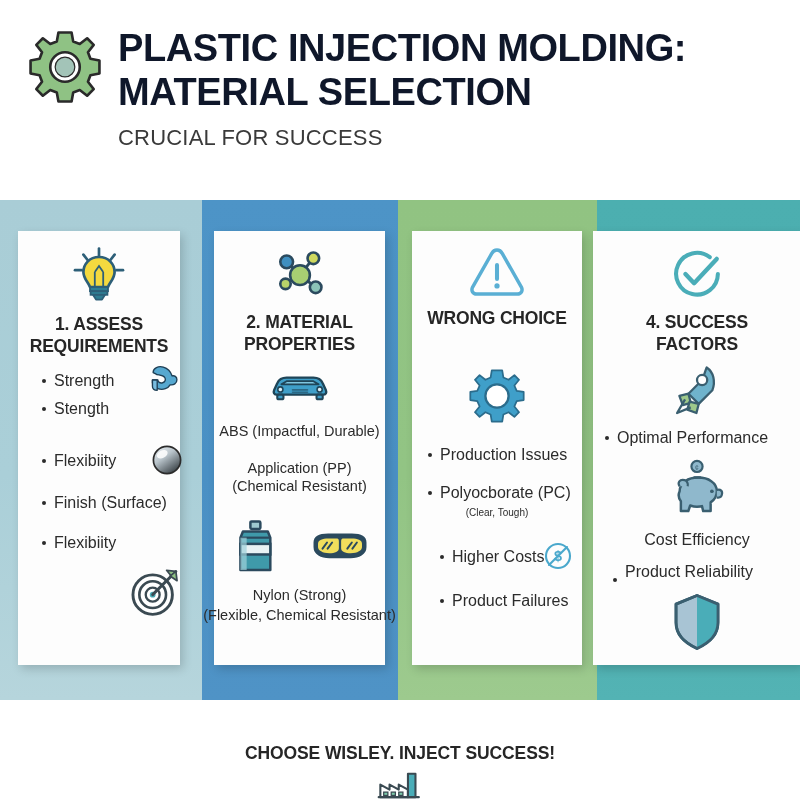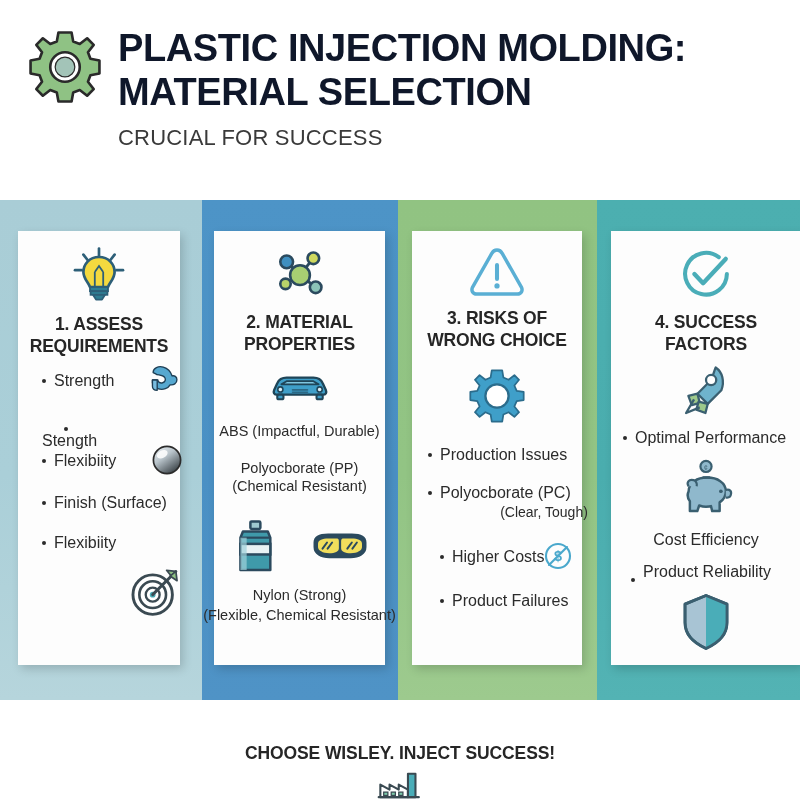--- a/index.html
+++ b/index.html
@@ -75,21 +75,21 @@
   .card {
     position: absolute;
     top: 231px;
     height: 434px;
     background: #fdfdfd;
     box-shadow: 3px 4px 9px rgba(0,0,0,0.17);
   }
   .card.c1 { left: 18px;  width: 162px; }
   .card.c2 { left: 214px; width: 171px; }
   .card.c3 { left: 412px; width: 170px; }
-  .card.c4 { left: 611px; width: 190px; }
+  .card.c4 { left: 593px; width: 208px; }
 
   .card-inner {
     position: relative;
     width: 100%;
     height: 100%;
     padding-top: 14px;
   }
 
   
   .col-heading {
@@ -216,21 +216,21 @@
 
     <div class="item-row abs" style="left:24px; top:140px;text-align:right;">
       <span class="bullet-dot"></span>
       <span>Strength</span>
     </div>
     <svg class="abs" style="left:128px; top:130px;" width="36" height="34" viewBox="0 0 100 100">
       <path d="M18 34 C18 20 34 14 48 18 C62 22 70 32 74 44 C80 42 88 46 88 55 C88 66 78 72 68 70 C62 80 48 86 34 82 C20 78 14 66 16 56 L32 56 C32 62 38 66 46 64 C54 62 56 54 52 48 C46 40 30 42 26 38 Z" fill="#56a8d0" stroke="#1f3f55" stroke-width="4" stroke-linejoin="round"></path>
       <path d="M16 56 L16 74 C16 82 22 86 30 86 L30 56 Z" fill="#79bde0" stroke="#1f3f55" stroke-width="4" stroke-linejoin="round"></path>
     </svg>
 
-    <div class="item-row abs" style="left:24px; top:196px;flex-direction:column;">
+    <div class="item-row abs" style="left:24px; top:168px;">
       <span class="bullet-dot"></span>
       <span>Stength</span>
     </div>
 
     <div class="item-row abs" style="left:24px; top:220px;">
       <span class="bullet-dot"></span>
       <span>Flexibiity</span>
     </div>
     <svg class="abs" style="left:132px; top:212px;" width="34" height="34" viewBox="0 0 100 100">
       <defs>
@@ -294,21 +294,21 @@
       <path d="M24 22 L34 16 L86 16 L96 22 Z" fill="#7fc6e0" stroke="#1f4558" stroke-width="3.5" stroke-linejoin="round"></path>
       <rect x="44" y="31" width="32" height="3.5" rx="1.5" fill="#1f4558" opacity="0.6"></rect>
       <rect x="44" y="36" width="32" height="3" rx="1.5" fill="#1f4558" opacity="0.6"></rect>
       <circle cx="22" cy="32" r="5" fill="#dff0f7" stroke="#1f4558" stroke-width="3"></circle>
       <circle cx="98" cy="32" r="5" fill="#dff0f7" stroke="#1f4558" stroke-width="3"></circle>
       <rect x="16" y="42" width="12" height="9" rx="3" fill="#3f9fc9" stroke="#1f4558" stroke-width="4"></rect>
       <rect x="92" y="42" width="12" height="9" rx="3" fill="#3f9fc9" stroke="#1f4558" stroke-width="4"></rect>
     </svg>
 
     <div class="plain-text abs" style="left:50%; transform:translateX(-50%); top:191px;">ABS (Impactful, Durable)</div>
-    <div class="plain-text abs" style="left:50%; transform:translateX(-50%); top:228px;">Polyocborate (PP)</div>
+    <div class="plain-text abs" style="left:50%; transform:translateX(-50%); top:228px;">Application (PP)</div>
     <div class="plain-text abs" style="left:50%; transform:translateX(-50%); top:246px;">(Chemical Resistant)</div>
 
     <svg class="abs" style="left:20px; top:288px;" width="44" height="56" viewBox="0 0 70 90">
       <rect x="26" y="4" width="16" height="12" rx="2" fill="#9fc9cf" stroke="#2b4a5e" stroke-width="4"></rect>
       <path d="M14 20 L54 20 L58 30 L58 82 L10 82 L10 30 Z" fill="#3f9aaa" stroke="#2b4a5e" stroke-width="4" stroke-linejoin="round"></path>
       <rect x="10" y="40" width="48" height="17" fill="#e8f2f4" stroke="#2b4a5e" stroke-width="4"></rect>
       <line x1="10" y1="30" x2="58" y2="30" stroke="#2b4a5e" stroke-width="3.5"></line>
       <path d="M10 30 L10 82 L20 82 L20 30 Z" fill="#9fd2da" opacity="0.7"></path>
     </svg>
 
@@ -333,39 +333,38 @@
 <div class="card c3">
   <div class="card-inner">
 
     <svg class="top-icon" width="58" height="54" viewBox="0 0 100 92">
       <path d="M50 8 C54 8 57 10 59 14 L92 72 C95 78 92 84 85 84 L15 84 C8 84 5 78 8 72 L41 14 C43 10 46 8 50 8 Z" fill="none" stroke="#5aafd4" stroke-width="6" stroke-linejoin="round"></path>
       <line x1="50" y1="34" x2="50" y2="58" stroke="#5aafd4" stroke-width="7" stroke-linecap="round"></line>
       <circle cx="50" cy="70" r="4.5" fill="#5aafd4"></circle>
     </svg>
 
     <div class="col-heading">
-      <div>3. RISKS OF</div>
       <div>WRONG CHOICE</div>
     </div>
 
     <svg class="abs" style="left:50%; margin-left:-29px; top:136px;" width="58" height="58" viewBox="0 0 100 100">
       <path d="M50 6 L59 6 L61 18 L70 22 L80 14 L88 22 L80 32 L84 41 L96 43 L96 57 L84 59 L80 68 L88 78 L80 86 L70 78 L61 82 L59 94 L41 94 L39 82 L30 78 L20 86 L12 78 L20 68 L16 59 L4 57 L4 43 L16 41 L20 32 L12 22 L20 14 L30 22 L39 18 L41 6 Z" fill="#3f9fc9" stroke="#2b6c8c" stroke-width="3" stroke-linejoin="round"></path>
       <circle cx="50" cy="50" r="20" fill="#ffffff" stroke="#2b6c8c" stroke-width="4"></circle>
     </svg>
 
     <div class="item-row abs" style="left:16px; top:214px;">
       <span class="bullet-dot"></span>
       <span>Production Issues</span>
     </div>
 
     <div class="item-row abs" style="left:16px; top:252px;">
       <span class="bullet-dot"></span>
       <span>Polyocborate (PC)</span>
     </div>
-    <div class="plain-text abs" style="left:50%; transform:translateX(-50%); top:272px; font-size:14px;margin-left:47px;">(Clear, Tough)</div>
+    <div class="plain-text abs" style="left:50%; transform:translateX(-50%); top:272px; font-size:10px;">(Clear, Tough)</div>
 
     <div class="item-row abs" style="left:28px; top:316px;">
       <span class="bullet-dot"></span>
       <span>Higher Costs</span>
     </div>
     <svg class="abs" style="left:131px; top:310px;" width="30" height="30" viewBox="0 0 100 100">
       <circle cx="50" cy="50" r="40" fill="none" stroke="#4aa8cc" stroke-width="7"></circle>
       <text x="50" y="66" font-family="Liberation Sans, sans-serif" font-size="48" font-weight="bold" text-anchor="middle" fill="#4aa8cc">$</text>
       <line x1="20" y1="80" x2="80" y2="20" stroke="#4aa8cc" stroke-width="7" stroke-linecap="round"></line>
     </svg>

